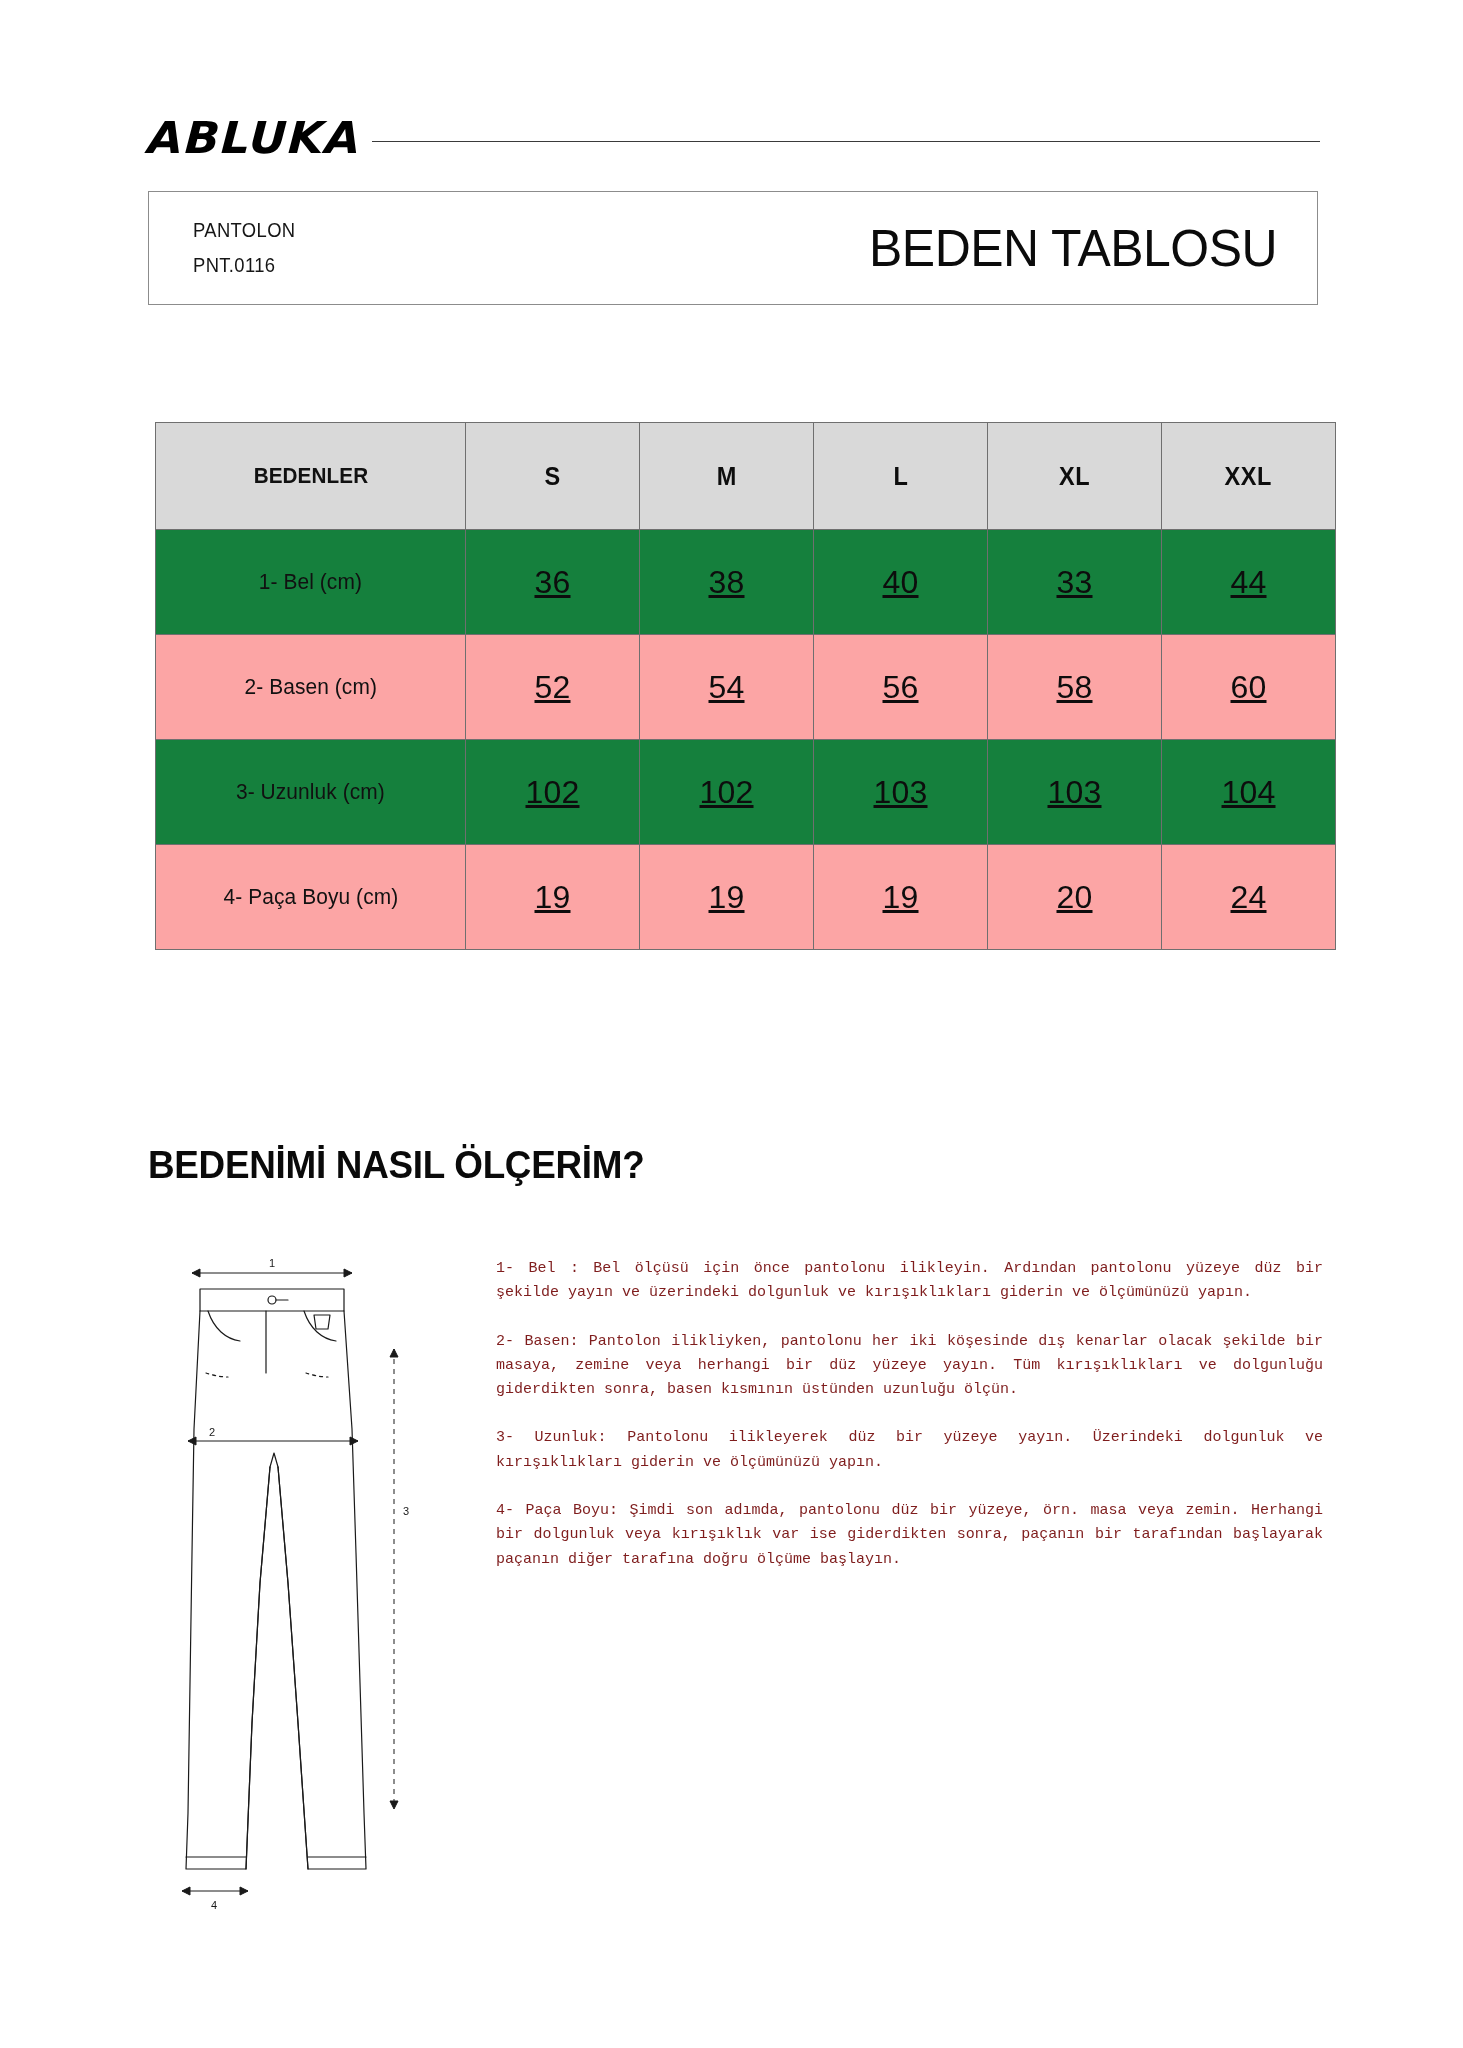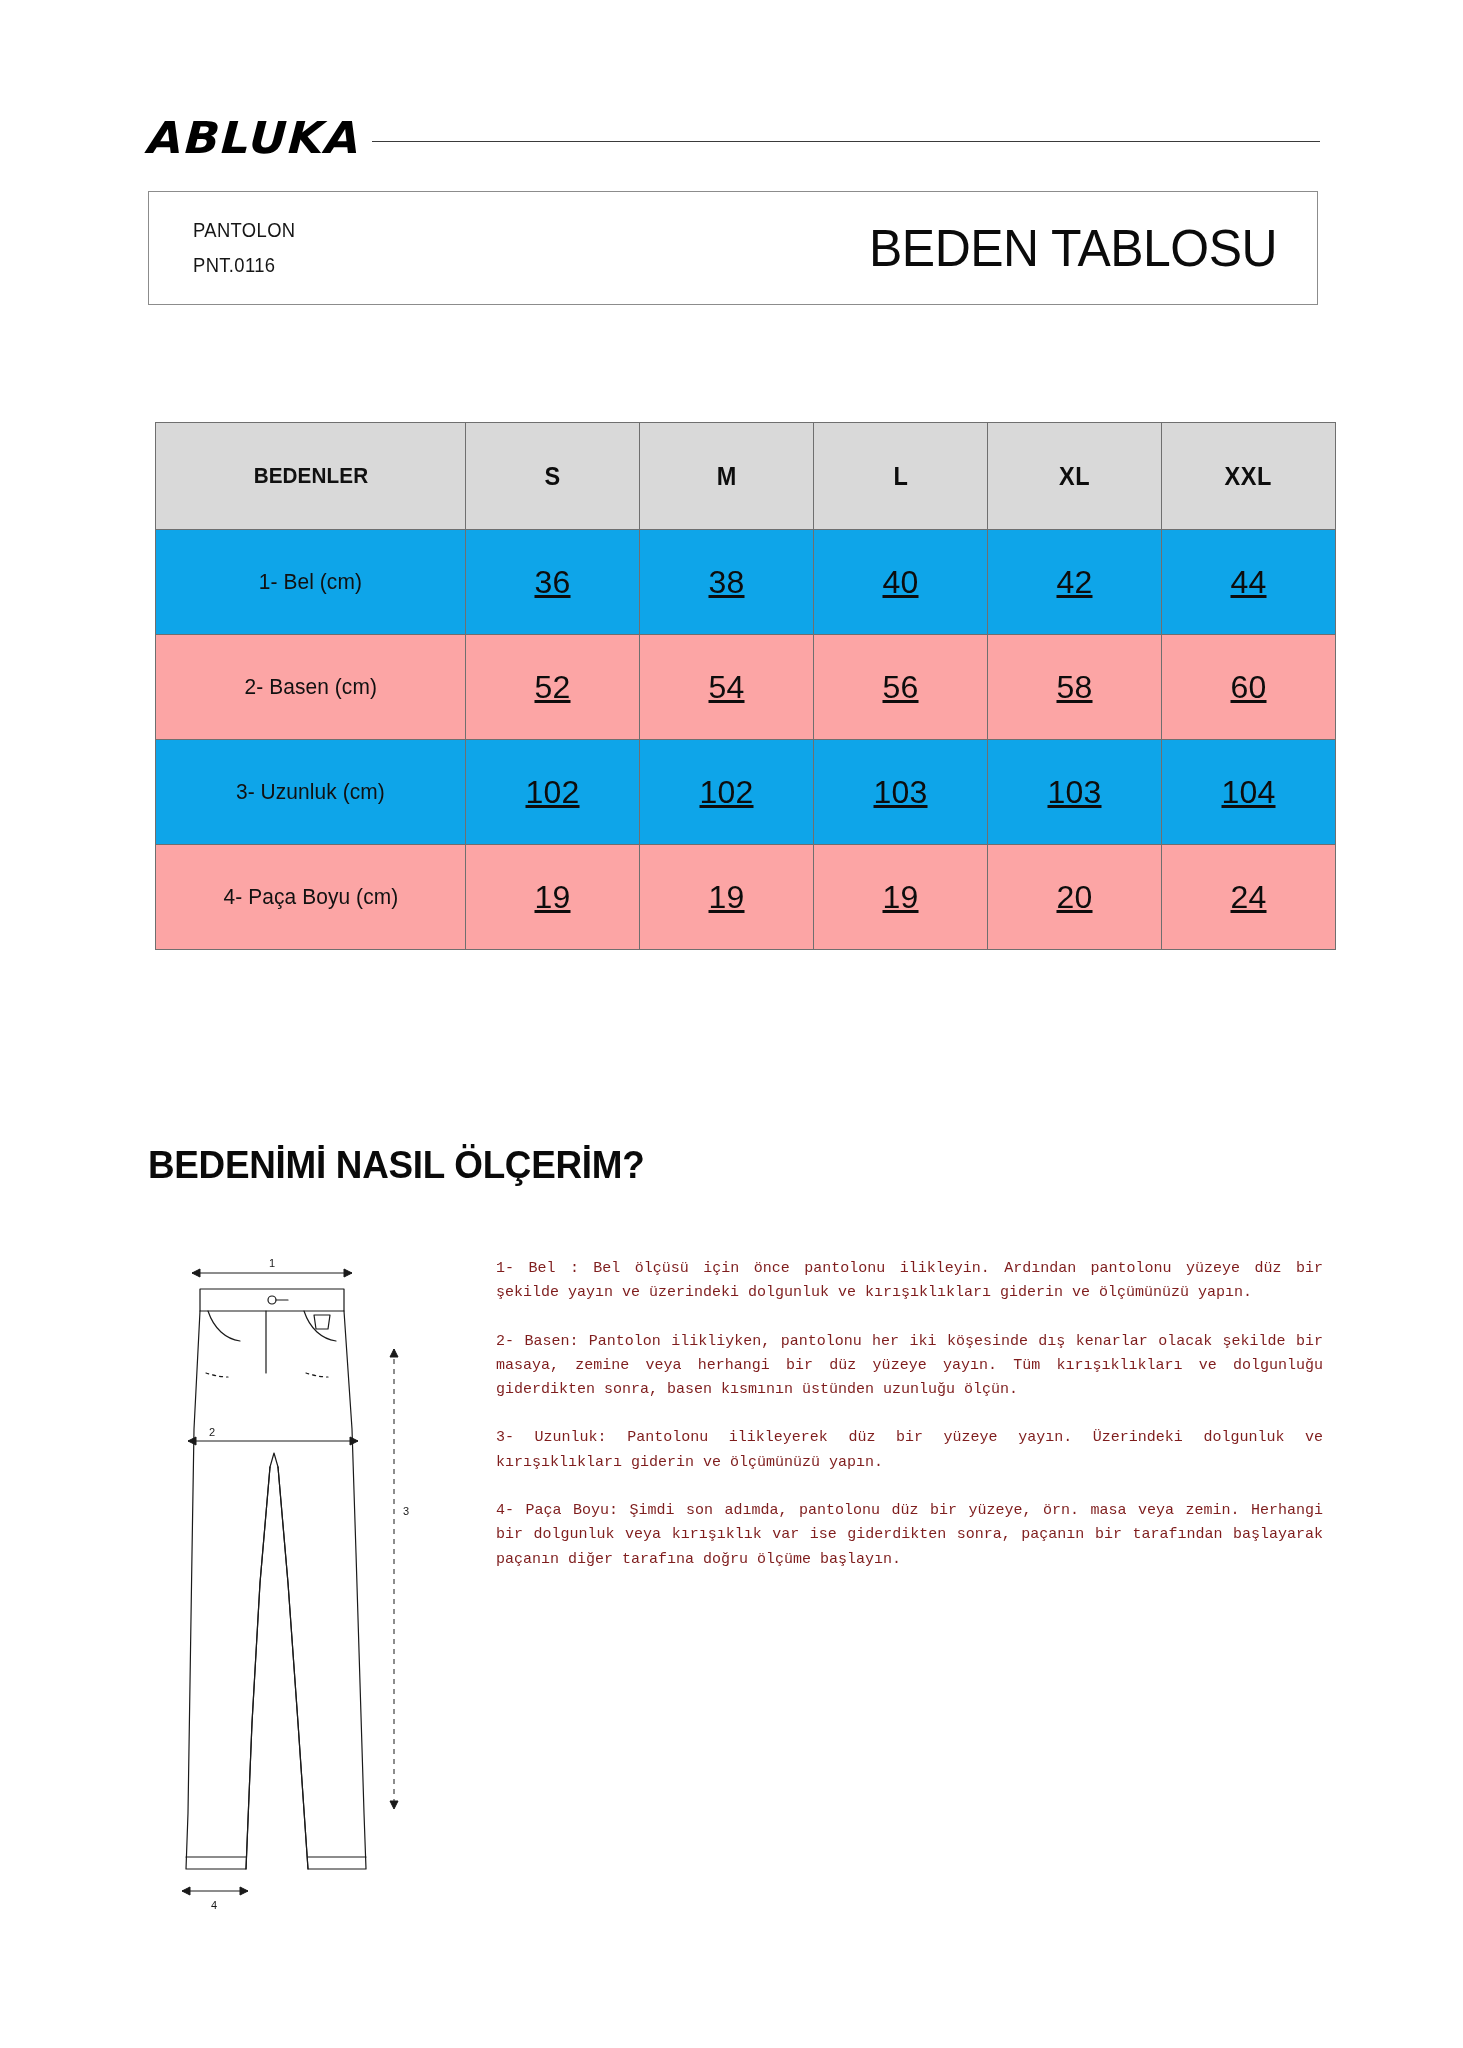--- a/index.html
+++ b/index.html
@@ -116,21 +116,21 @@
     letter-spacing: 0.6px;
     color: #0d0d0d;
   }
   .row-head td.label-cell {
     transform: none;
   }
   .row-head td span.hd { display: inline-block; transform: scaleX(0.94); }
 
   .row-body td { height: 105px; }
   .row-body.shade td { background: #fca5a5; }
-  .row-body.plain td { background: #0ea5e9; }
+  .row-body.plain td { background: #15803d; }
 
   td.label-cell {
     font-size: 22px;
     letter-spacing: 0.1px;
     color: #111111;
   }
   td.label-cell span.lb { display: inline-block; transform: scaleX(0.95); }
   td.val-cell {
     font-size: 32px;
     letter-spacing: 0.2px;
@@ -219,21 +219,21 @@
         <td><span class="hd">XL</span></td>
         <td><span class="hd">XXL</span></td>
       </tr>
     </thead>
     <tbody>
       <tr class="row-body plain">
         <td class="label-cell"><span class="lb">1- Bel (cm)</span></td>
         <td class="val-cell">36</td>
         <td class="val-cell">38</td>
         <td class="val-cell">40</td>
-        <td class="val-cell">42</td>
+        <td class="val-cell">33</td>
         <td class="val-cell">44</td>
       </tr>
       <tr class="row-body shade">
         <td class="label-cell"><span class="lb">2- Basen (cm)</span></td>
         <td class="val-cell">52</td>
         <td class="val-cell">54</td>
         <td class="val-cell">56</td>
         <td class="val-cell">58</td>
         <td class="val-cell">60</td>
       </tr>

